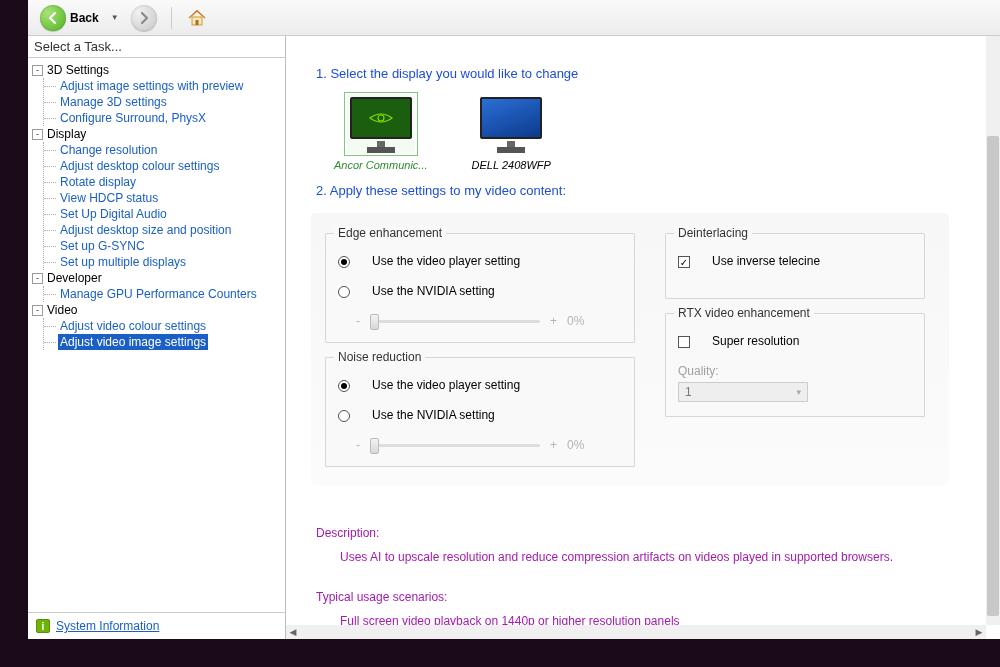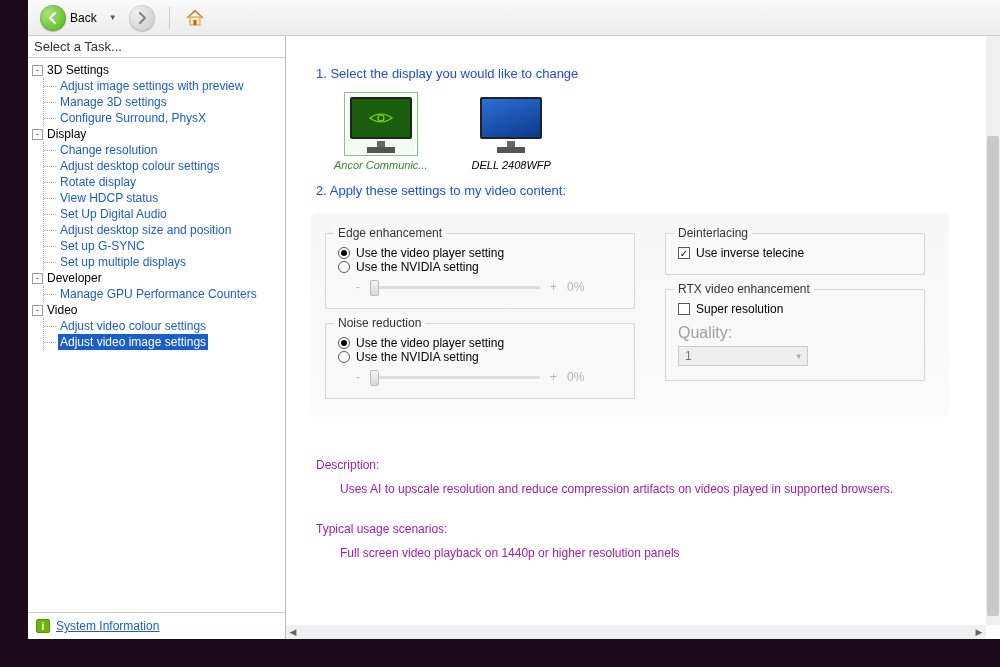--- a/index.html
+++ b/index.html
@@ -1,19 +1,19 @@
 <!DOCTYPE html>
 <html><head>
 <meta charset="utf-8">
 <style>
 * { box-sizing: border-box; margin: 0; padding: 0; }
 body { font-family: "Segoe UI", Tahoma, sans-serif; font-size: 12px; background: #1a0a1a; overflow: hidden; }
 .window { position: absolute; top: 0; left: 28px; right: 0; bottom: 28px; background: #fff; }
 .toolbar { height: 36px; background: linear-gradient(#fafafa,#ececec); border-bottom: 1px solid #ccc; display: flex; align-items: center; padding: 0 8px; gap: 6px; }
-.tb-btn { display: flex; align-items: center; gap: 4px; cursor: pointer; padding: 2px 4px; }
+.tb-btn { display: flex; align-items: center; gap: 4px; cursor: pointer; padding: 2px 4px; font-weight: bold; }
 .icon-circle { width: 26px; height: 26px; border-radius: 50%; display: flex; align-items: center; justify-content: center; }
 .icon-back { background: radial-gradient(circle at 30% 30%, #a8e27a, #4db518); box-shadow: inset 0 0 2px rgba(0,0,0,.3), 0 1px 1px rgba(0,0,0,.2); }
 .icon-back svg, .icon-fwd svg { width: 14px; height: 14px; }
 .icon-fwd { background: radial-gradient(circle at 30% 30%, #f0f0f0, #c8c8c8); box-shadow: inset 0 0 2px rgba(0,0,0,.2), 0 1px 1px rgba(0,0,0,.2); }
 .tb-caret { font-size: 8px; color: #555; margin: 0 2px; }
 .tb-sep { width: 1px; height: 22px; background: #ccc; margin: 0 4px; }
 .icon-home { width: 22px; height: 22px; }
 .body { position: absolute; top: 36px; left: 0; right: 0; bottom: 0; display: flex; }
 .sidebar { width: 258px; border-right: 1px solid #bcbcbc; display: flex; flex-direction: column; }
 .sidebar-header { background: #fff; border-bottom: 1px solid #ccc; padding: 3px 6px; font-size: 13px; color: #333; }
@@ -48,31 +48,31 @@
 .mon-screen.nv { background: #1b5e0f; display:flex; align-items:center; justify-content:center; }
 .mon-screen.blue { background: linear-gradient(160deg,#2b6fd6,#0c3a8c); }
 .mon-stand { position: absolute; bottom: 0; left: 50%; transform: translateX(-50%); width: 28px; height: 6px; background: #555; }
 .mon-neck { position: absolute; bottom: 6px; left: 50%; transform: translateX(-50%); width: 8px; height: 6px; background: #666; }
 .mon-label { font-size: 11px; color: #000; }
 .mon-label.sel { color: #2e8b2e; }
 .settings-box { border: 1px solid #fff; background: linear-gradient(#f7f7f7,#fbfbfb); border-radius: 6px; padding: 6px 14px 18px 14px; margin-left: -6px; width: 640px; }
 .settings-row { display: flex; gap: 30px; align-items: flex-start; }
 .col-left { width: 310px; }
 .col-right { width: 260px; }
-.fieldset { border: 1px solid #d6d6d6; border-radius: 1px; margin-top: 14px; padding: 12px 12px 14px 12px; position: relative; background: #f9f9f9; }
+.fieldset { border: 1px solid #d6d6d6; border-radius: 1px; margin-top: 14px; padding: 4px 12px 14px 12px; position: relative; background: #f9f9f9; }
 .fieldset-title { position: absolute; top: -8px; left: 8px; background: #f9f9f9; padding: 0 4px; font-size: 12px; color: #333; }
-.radio-row, .check-row { display: flex; align-items: center; gap: 6px; margin: 0 0; font-size: 12px; color: #000; }
+.radio-row, .check-row { display: flex; align-items: flex-end; gap: 22px; margin: 16px 0; font-size: 12px; color: #000; }
 .radio { width: 12px; height: 12px; border: 1px solid #555; border-radius: 50%; display: inline-flex; align-items: center; justify-content: center; background: #fff; }
 .radio.checked::after { content: ""; width: 6px; height: 6px; background: #000; border-radius: 50%; }
 .checkbox { width: 12px; height: 12px; border: 1px solid #555; background: #fff; display: inline-flex; align-items: center; justify-content: center; font-size: 10px; color: #000; }
 .checkbox.checked::after { content: "✓"; }
 .slider-row { display: flex; align-items: center; gap: 10px; margin: 6px 0 0 18px; color: #b5b5b5; font-size: 12px; }
 .slider-track { width: 170px; height: 3px; background: #ddd; position: relative; border-radius: 2px; }
 .slider-thumb { position: absolute; top: -6px; left: 0; width: 9px; height: 16px; background: linear-gradient(#f3f3f3,#d8d8d8); border: 1px solid #bbb; border-radius: 2px; }
-.quality-label { color: #a0a0a0; font-size: 16px; margin: 8px 0 4px 0; }
+.quality-label { color: #a0a0a0; font-size: 12px; margin: 8px 0 4px 0; }
 .quality-select { width: 130px; height: 20px; background: #eee; border: 1px solid #ccc; display: flex; align-items: center; justify-content: space-between; padding: 0 6px; color: #777; font-size: 12px; }
 .desc-block { margin: 40px 0 0 0; font-size: 12px; color: #a21caf; }
 .desc-title { margin-bottom: 10px; }
 .desc-text { margin-left: 24px; margin-bottom: 26px; }
 .nv-eye { width: 26px; height: 16px; }
 </style>
 </head>
 <body>
 
 <div class="window">

